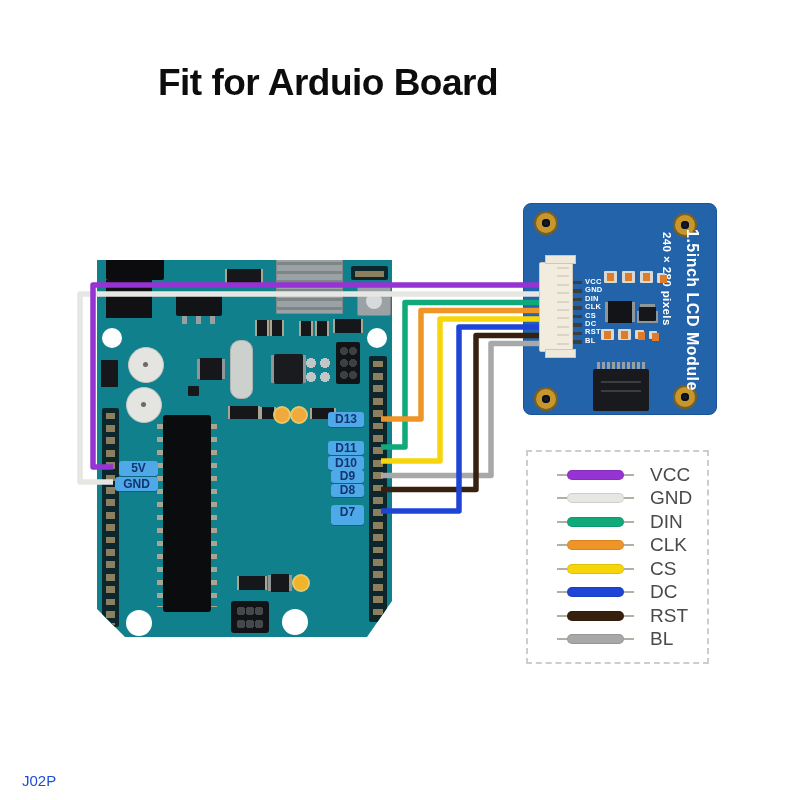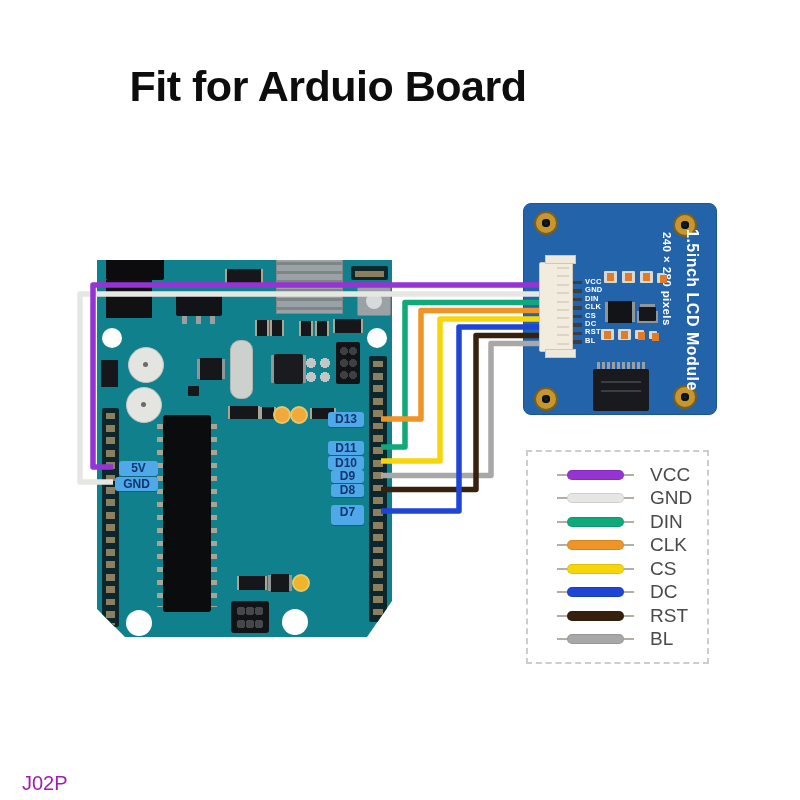--- a/index.html
+++ b/index.html
@@ -1,20 +1,20 @@
 <!DOCTYPE html>
 <html><head>
 <meta charset="utf-8">
 <style>
   html,body{margin:0;padding:0;background:#fff;}
   .stage{position:relative;width:800px;height:800px;background:#fff;overflow:hidden;
          font-family:"Liberation Sans",sans-serif;}
   
   .title{position:absolute;left:0;top:62px;width:656px;text-align:center;
-         font-size:43px;font-weight:bold;color:#0d0d0d;letter-spacing:-.5px;}
+         font-size:37px;font-weight:bold;color:#0d0d0d;letter-spacing:-.5px;}
   
   .arduino{position:absolute;left:97px;top:260px;width:295px;height:377px;background:#10808d;
            clip-path:polygon(0 0,295px 0,295px 341px,270px 377px,28px 377px,0 349px);z-index:5;}
   .hole{position:absolute;background:#fff;border-radius:50%;}
   .strip{position:absolute;background:#0d262b;border-radius:2px;}
   .strip::before{content:"";position:absolute;left:4px;right:4px;top:2px;bottom:2px;
      background:repeating-linear-gradient(to bottom,transparent 0 2.6px,#8b7f5f 2.6px 9.4px,transparent 9.4px 12.4px);}
   .dip{position:absolute;left:66px;top:155px;width:48px;height:197px;background:#0b0c0e;border-radius:3px;}
   .dip::before,.dip::after{content:"";position:absolute;top:5px;bottom:5px;width:6px;
      background:repeating-linear-gradient(to bottom,transparent 0 4px,#a9a593 4px 9px,transparent 9px 13px);}
@@ -91,21 +91,21 @@
   
   .wires{position:absolute;left:0;top:0;z-index:20;pointer-events:none;}
   
   .legend{position:absolute;left:526px;top:450px;width:183px;height:214px;border:2px dashed #cdcdcd;
      box-sizing:border-box;display:flex;flex-direction:column;justify-content:center;gap:8.5px;
      padding-left:29px;z-index:10;}
   .leg-row{display:flex;align-items:center;height:15px;}
   .leg-tip{width:10px;height:2px;background:#b5aea4;}
   .leg-body{width:57px;height:10px;border-radius:5px;box-shadow:inset 0 0 0 1px rgba(0,0,0,.10);}
   .leg-label{margin-left:16px;font-size:19px;color:#4a4a4a;}
-  .watermark{position:absolute;left:22px;top:772px;font-size:20px;color:#a21caf;z-index:2;}
+  .watermark{position:absolute;left:22px;top:772px;font-size:15px;color:#1d4ed8;z-index:2;}
 </style>
 </head>
 <body>
 
 <div class="stage">
 
   <div class="title">Fit for Arduio Board</div>
 
   <div class="arduino">
     <div class="jack1"></div>

